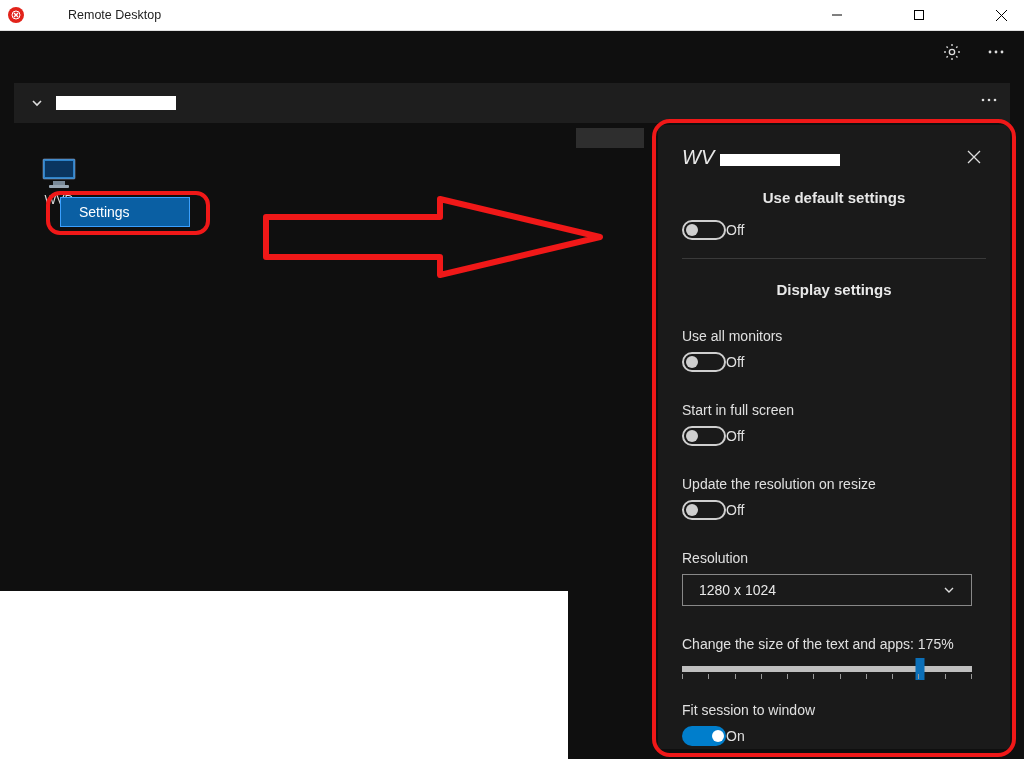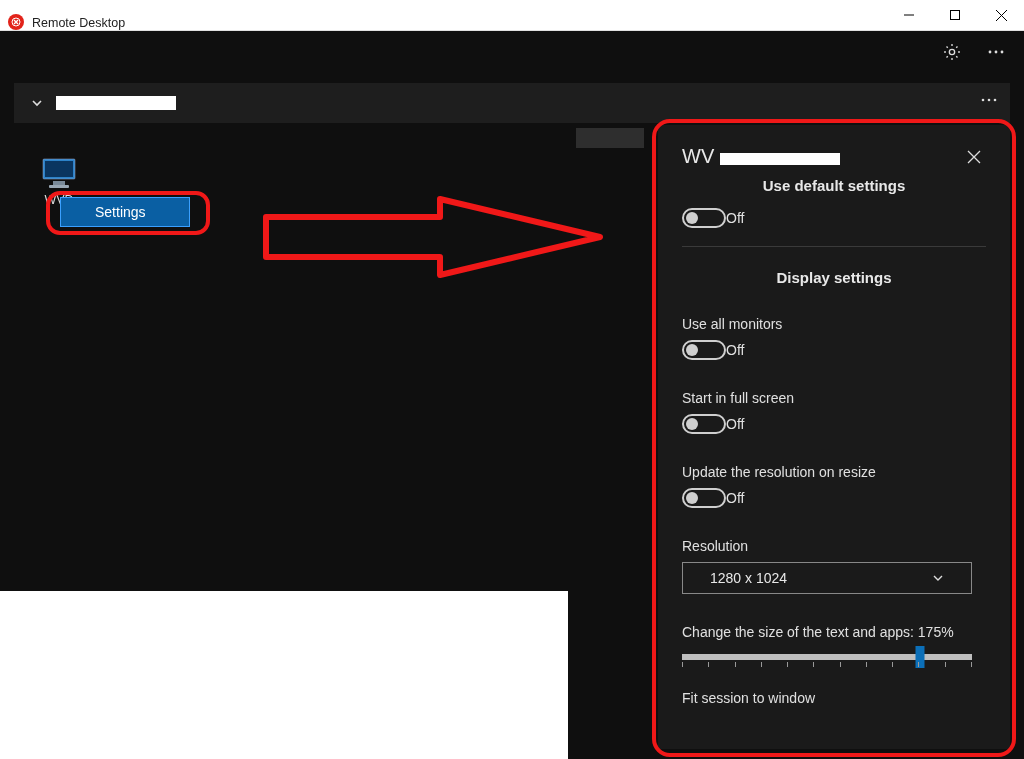--- a/index.html
+++ b/index.html
@@ -10,22 +10,23 @@
     background: #ffffff;
     font-family: "Segoe UI", Arial, sans-serif;
     overflow: hidden;
     position: relative;
   }
   
   .titlebar {
     height: 30px;
     background: #fff;
     display: flex;
-    align-items: flex-end;
+    align-items: center;
     border-bottom: 1px solid #e0e0e0;
+    gap: 36px;
   }
   .titlebar .app-icon {
     width: 16px; height: 16px;
     margin: 0 8px;
     background: #e2231a;
     border-radius: 50%;
     display: flex; align-items: center; justify-content: center;
   }
   .titlebar .app-icon svg { display:block; }
   .titlebar .title {
@@ -109,21 +110,21 @@
     left: 60px;
     top: 166px;
     width: 128px;
     background: #2b2b2b;
     border: 1px solid #3a3a3a;
   }
   .ctxmenu .item {
     background: #0a5fa3;
     color: #fff;
     font-size: 14px;
-    padding: 6px 34px;
+    padding: 6px 18px;
     outline: 1px solid #3aa0ff;
   }
 
   
   .anno-menu {
     position: absolute;
     left: 46px;
     top: 160px;
     width: 156px;
     height: 36px;
@@ -158,23 +159,24 @@
     width: 352px;
     height: 624px;
     background: #1a1a1a;
     color: #e8e8e8;
     padding: 20px 24px 14px 24px;
     box-sizing: border-box;
     overflow: hidden;
   }
   .panel .panel-title-row {
     display: flex;
-    align-items: flex-start;
+    align-items: flex-end;
     justify-content: space-between;
-    margin-bottom: 8px;
+    margin-bottom: 20px;
+    font-style: italic;
   }
   .panel .ptitle {
     font-size: 20px;
     font-weight: 400;
     display:flex;
     align-items:center;
   }
   .panel .ptitle .ptx { margin-right:4px; }
   .panel .ptitle .ptred {
     width: 120px; height: 12px; background:#fff; display:inline-block; margin-left:2px; margin-top:5px;
@@ -241,21 +243,21 @@
     color: #e0e0e0;
   }
 
   .select {
     width: 290px;
     height: 32px;
     border: 1px solid #888;
     background: transparent;
     display: flex;
     align-items: center;
-    padding: 0 27px;
+    padding: 0 16px;
     color: #e8e8e8;
     font-size: 14px;
     justify-content: space-between;
     box-sizing: border-box;
     margin-bottom: 22px;
   }
 
   .slider-track {
     position: relative;
     width: 290px;
@@ -454,20 +456,26 @@
           <span></span>
           <span></span>
           <span></span>
           <span></span>
           <span></span>
           <span></span>
       </div>
     </div>
 
     <div class="label">Fit session to window</div>
+    <div class="toggle-row">
+      <div class="toggle on">
+          <div class="knob"></div>
+        </div>
+      <div class="toggle-text">On</div>
+    </div>
   </div>
 
   <div class="blank-img"></div>
 
   <div class="anno-menu"></div>
   <div class="anno-panel"></div>
   <svg class="arrow" width="360" height="96" viewBox="0 0 360 96">
     <path d="M6 28 H180 L180 10 L340 48 L180 86 L180 68 H6 Z" fill="none" stroke="#f01818" stroke-width="6" stroke-linejoin="round"></path>
   </svg>
 

